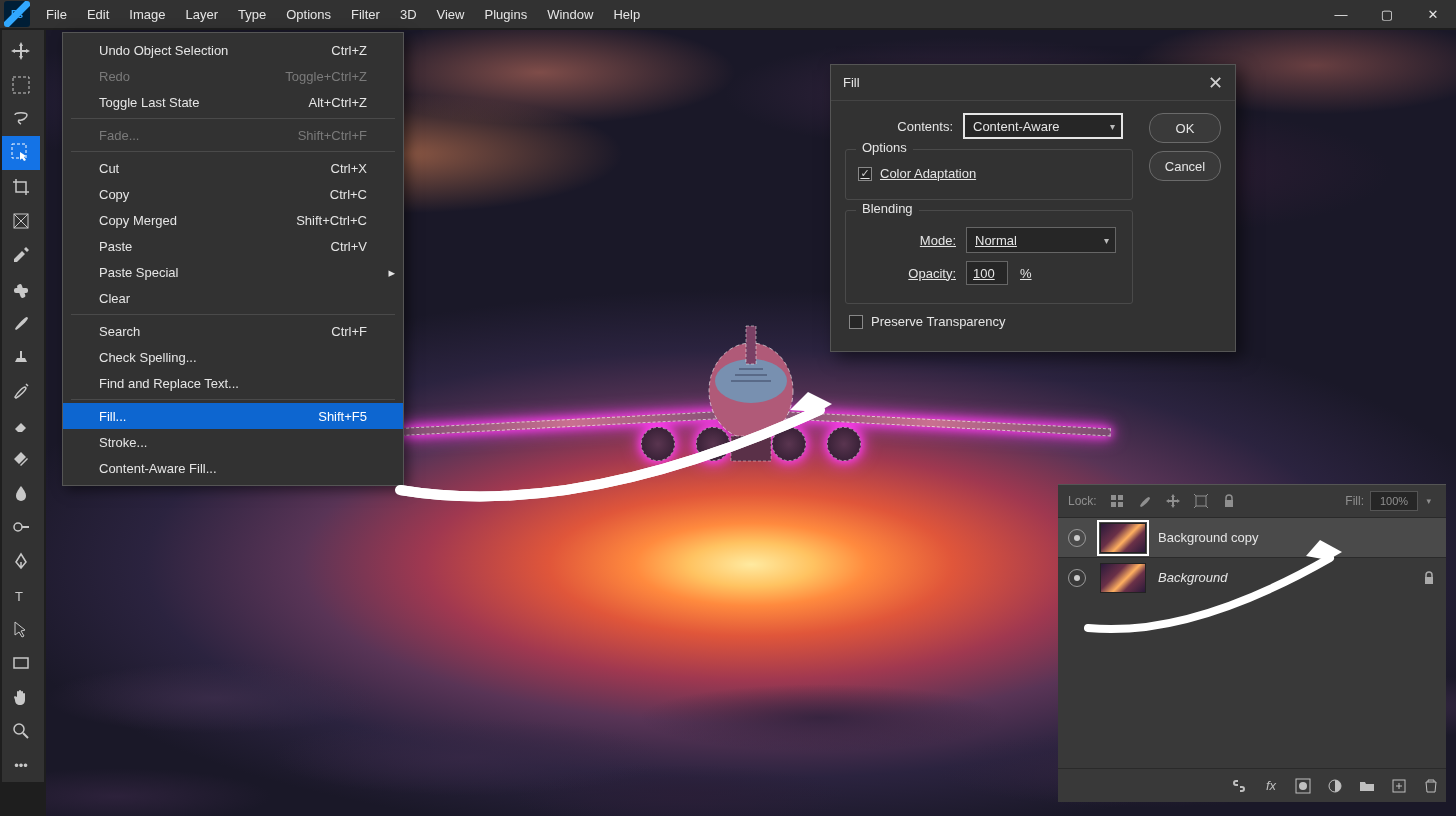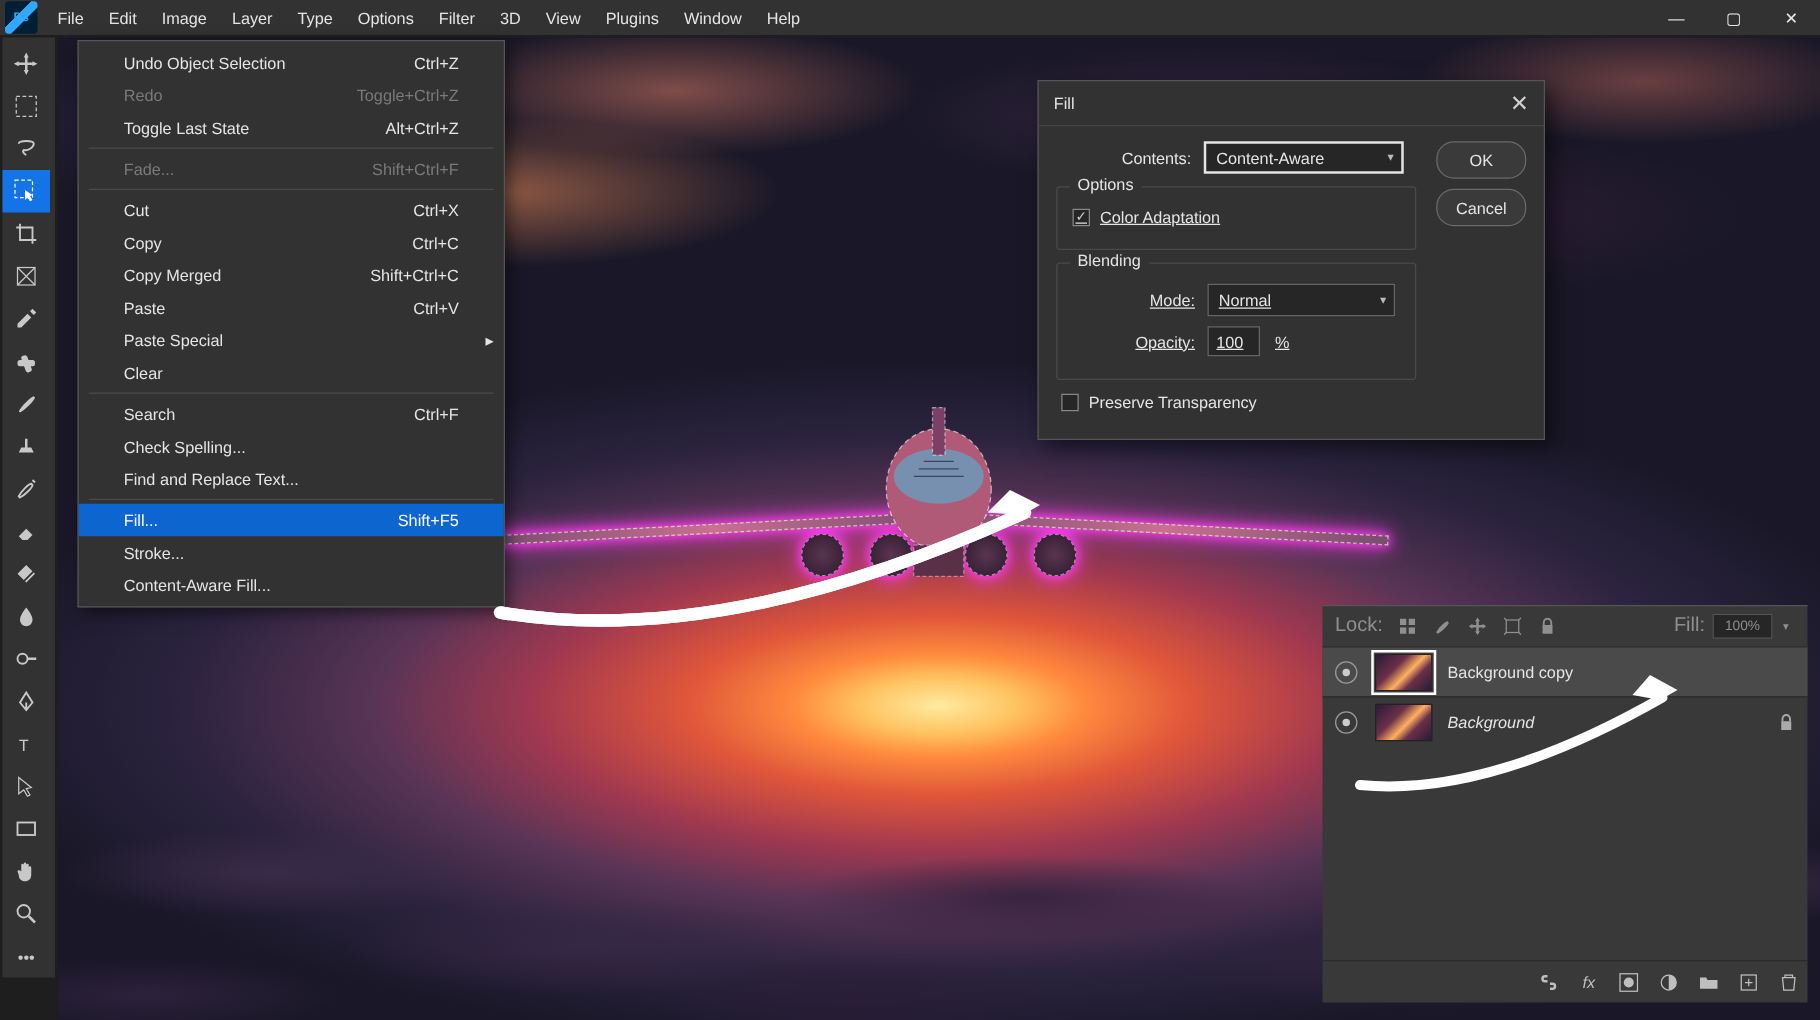--- a/index.html
+++ b/index.html
@@ -76,21 +76,21 @@
 .group { border:1px solid #4a4a4a; border-radius:3px; padding:16px 12px 10px 12px; margin:10px 88px 10px 0; position:relative;text-decoration:underline; }
 .group .legend { position:absolute; top:-10px; left:10px; background:#323232; padding:0 6px; }
 .chk { width:14px; height:14px; border:1px solid #888; background:#262626; margin-right:8px; display:inline-flex; align-items:center; justify-content:center; font-size:11px; color:#d0d0d0;}
 .chk.checked::before{content:"✓";}
 .num-input { width:42px; height:24px; background:#262626; border:1px solid #666; padding:0 6px; color:#e5e5e5; }
 
 
 .layers { position:absolute; right:10px; top:484px; width:388px; height:318px; background:#393939; border-top:1px solid #555; z-index:30; }
 .layers .toprow { height:32px; display:flex; align-items:center; padding:0 10px; color:#8f8f8f; }
 .layers .toprow .ic { width:22px; height:22px; display:flex; align-items:center; justify-content:center; color:#8f8f8f; margin:0 3px; }
-.layers .toprow .lbl { margin-right:6px; font-size:16px;}
+.layers .toprow .lbl { margin-right:6px; font-size:12px;}
 .layers .toprow .fillbox { width:48px; height:20px; background:#262626; border:1px solid #555; display:flex;align-items:center;justify-content:center;font-size:11px; position:relative;}
 .layers .toprow .fillbox::after{content:"▾";position:absolute;right:-14px;font-size:9px;}
 .layer-row { height:40px; display:flex; align-items:center; padding:0 10px; border-top:1px solid #2a2a2a; }
 .layer-row.selected { background:#4a4a4a; }
 .eye { width:18px; height:18px; border-radius:50%; border:1px solid #999; margin-right:14px; display:flex;align-items:center;justify-content:center;}
 .eye::before{content:"";width:6px;height:6px;border-radius:50%;background:#ccc;}
 .thumb { width:46px; height:30px; margin-right:12px; border:1px solid #222; background:linear-gradient(135deg,#2a1a3a 0%,#6a3048 35%,#ffb060 55%,#6a3048 70%,#2a1a3a 100%); }
 .thumb.sel { outline:2px solid #fff; outline-offset:1px;}
 .layer-name { flex:1; }
 .layer-name.italic { font-style:italic; }

